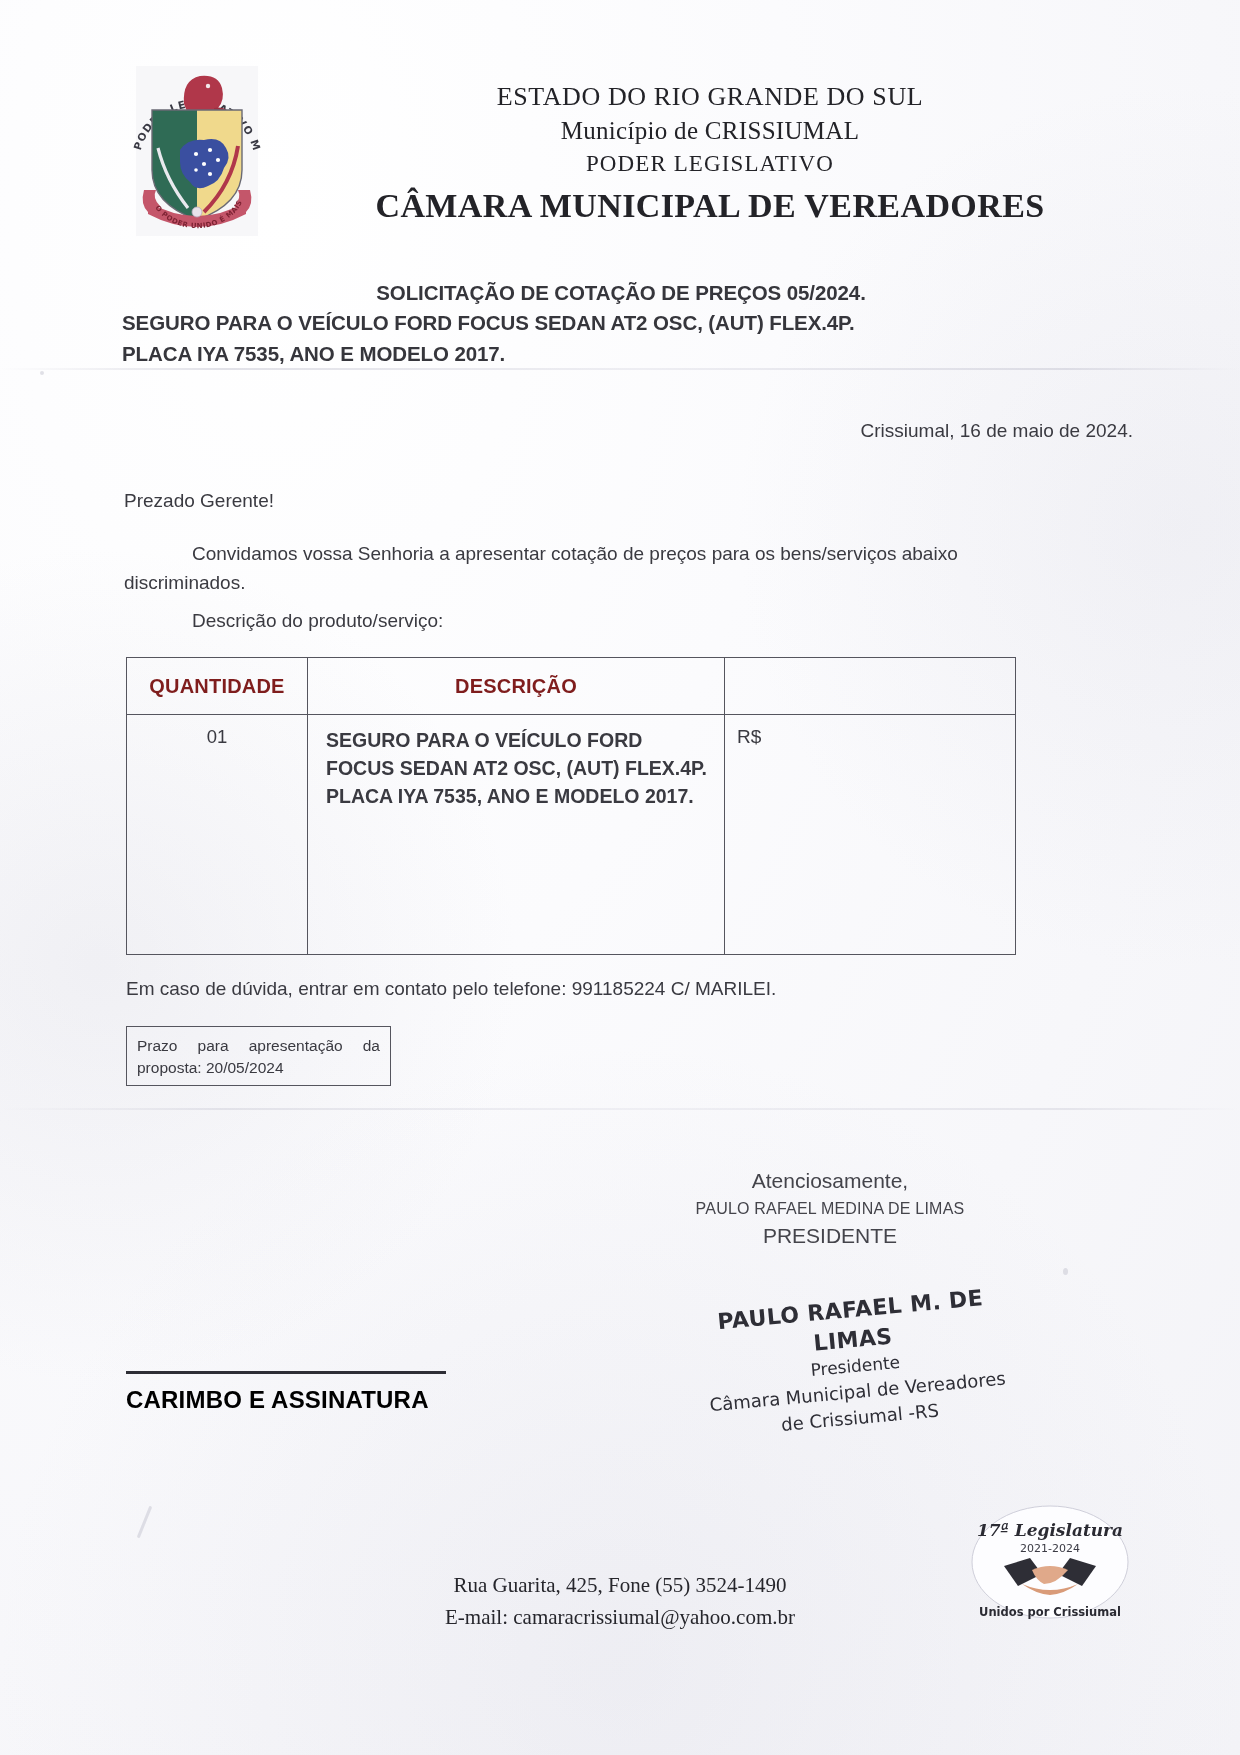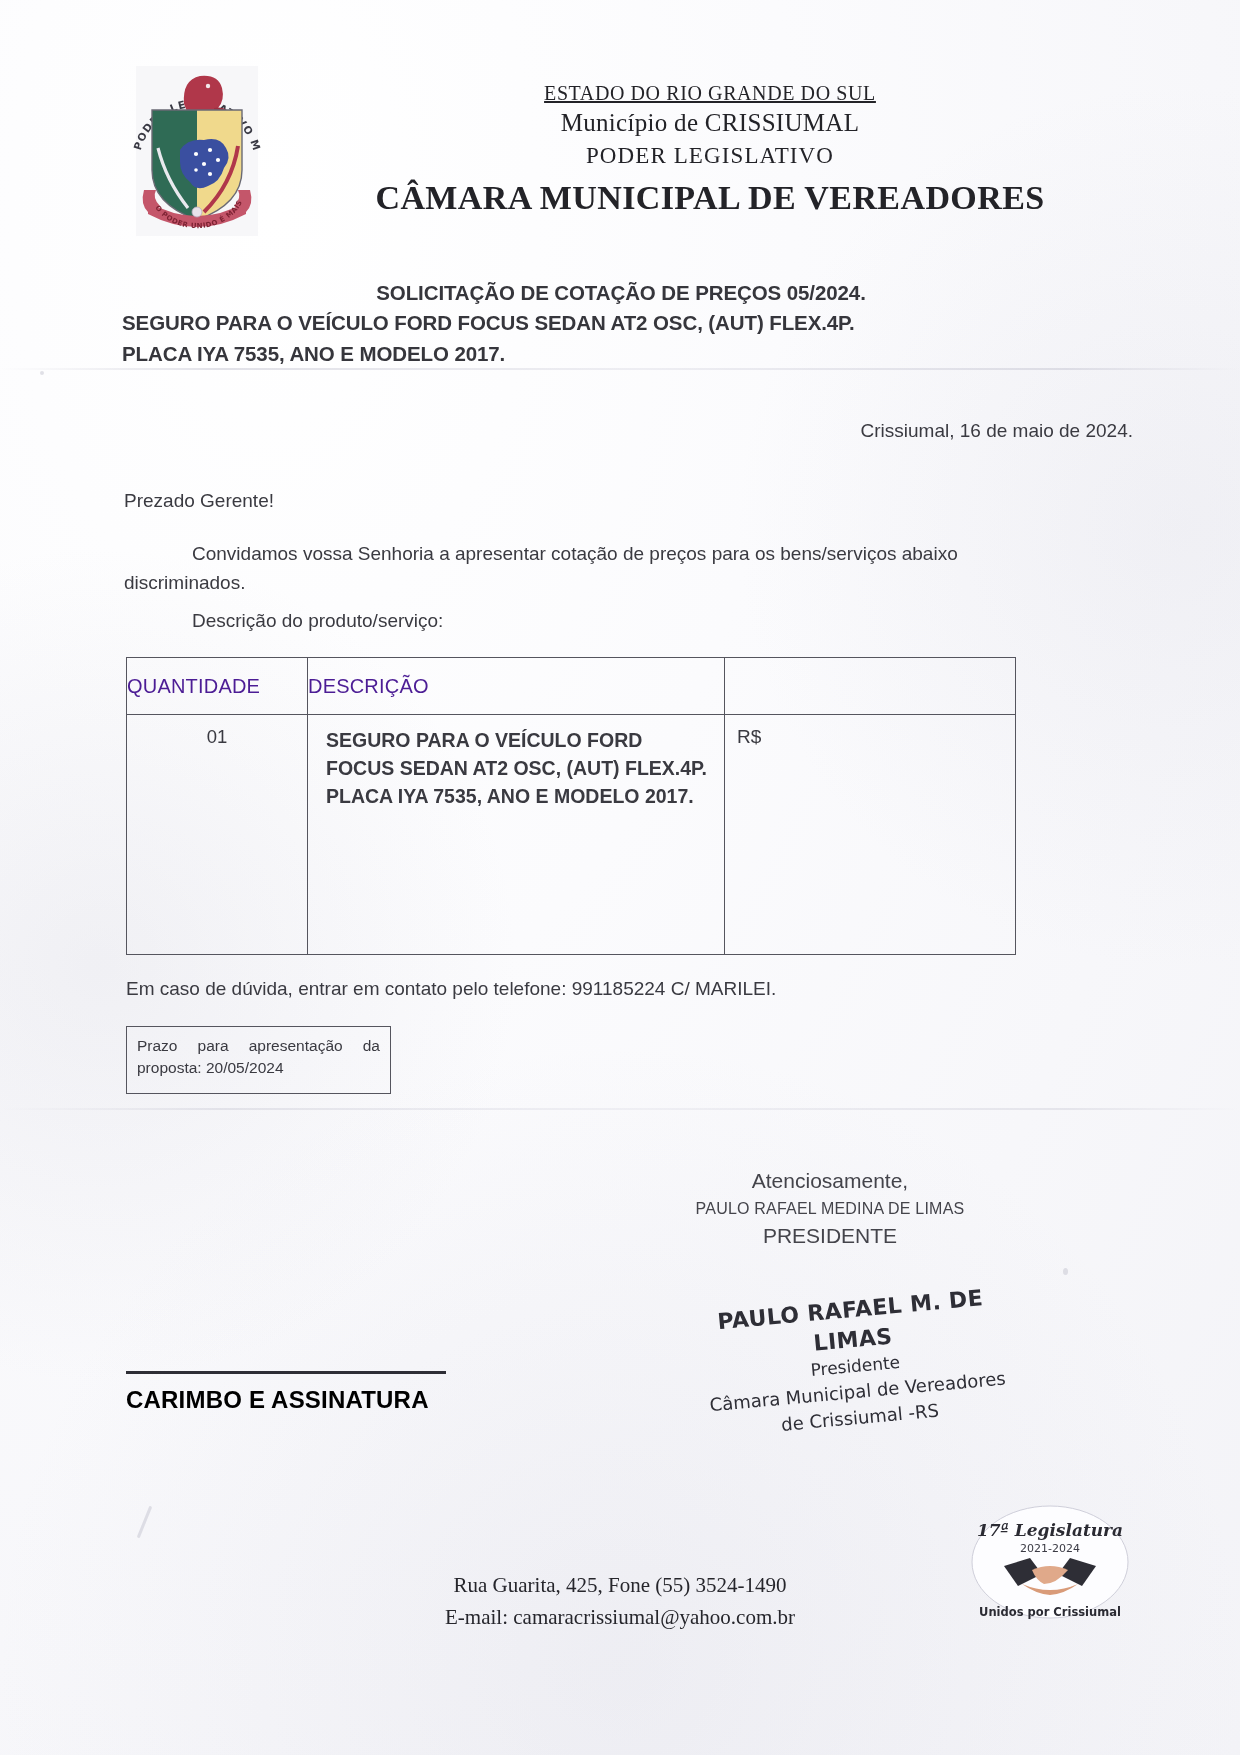--- a/index.html
+++ b/index.html
@@ -37,21 +37,21 @@
     position:absolute; left:122px; top:62px; width:150px; height:178px;
   }
   .emblem svg { display:block; width:150px; height:178px; }
 
   .header-lines {
     position:absolute; left:300px; top:80px; width:820px;
     text-align:center;
     font-family:"Liberation Serif", serif;
     color:#232328;
   }
-  .hl1 { font-size:20px; letter-spacing:.6px; line-height:1.32;text-decoration:underline; }
+  .hl1 { font-size:26px; letter-spacing:.6px; line-height:1.32; }
   .hl2 { font-size:25px; letter-spacing:.3px; line-height:1.36; }
   .hl3 { font-size:23px; letter-spacing:1.1px; line-height:1.42; }
   .hl4 { font-size:34px; font-weight:bold; letter-spacing:.4px; line-height:1.34; margin-top:2px; }
 
   
   .title-block {
     position:absolute; left:122px; top:278px; width:920px;
     font-size:20.5px; font-weight:bold; line-height:1.48;
     color:#36363c; letter-spacing:-.1px;
   }
@@ -88,21 +88,21 @@
     position:absolute; top:0; bottom:0; width:1.4px; background:#55555e;
   }
   .qt-col-div.c1 { left:180px; }
   .qt-col-div.c2 { left:597px; }
   .qt-row-div {
     position:absolute; left:0; right:0; height:1.4px; background:#55555e;
     top:56px;
   }
   .qt-head {
     position:absolute; top:0; height:56px; line-height:56px;
-    font-size:20px; font-weight:normal; color:#4c1d95; 
+    font-size:20px; font-weight:bold; color:#7f1d1d; text-align:center;
     letter-spacing:.2px;
   }
   .qt-head.h1 { left:0; width:180px; }
   .qt-head.h2 { left:181px; width:416px; }
   .qt-head.h3 { left:598px; width:290px; }
 
   .qt-cell {
     position:absolute; top:56px; padding:10px 12px 0 12px;
     box-sizing:border-box; color:#3a3a41;
   }
@@ -118,21 +118,21 @@
 
   
   .contact-line {
     position:absolute; left:126px; top:978px;
     font-size:19px; color:#3a3a41;
   }
 
   
   .deadline-box {
     position:absolute; left:126px; top:1026px;
-    width:265px; height:68px;
+    width:265px; height:60px;
     border:1.5px solid #55555e;
     box-sizing:border-box;
     padding:8px 10px 0 10px;
     font-size:15.5px; line-height:1.42; color:#3a3a41;
     text-align:justify;
   }
 
   
   .closing {
     position:absolute; left:560px; top:1165px; width:540px;

